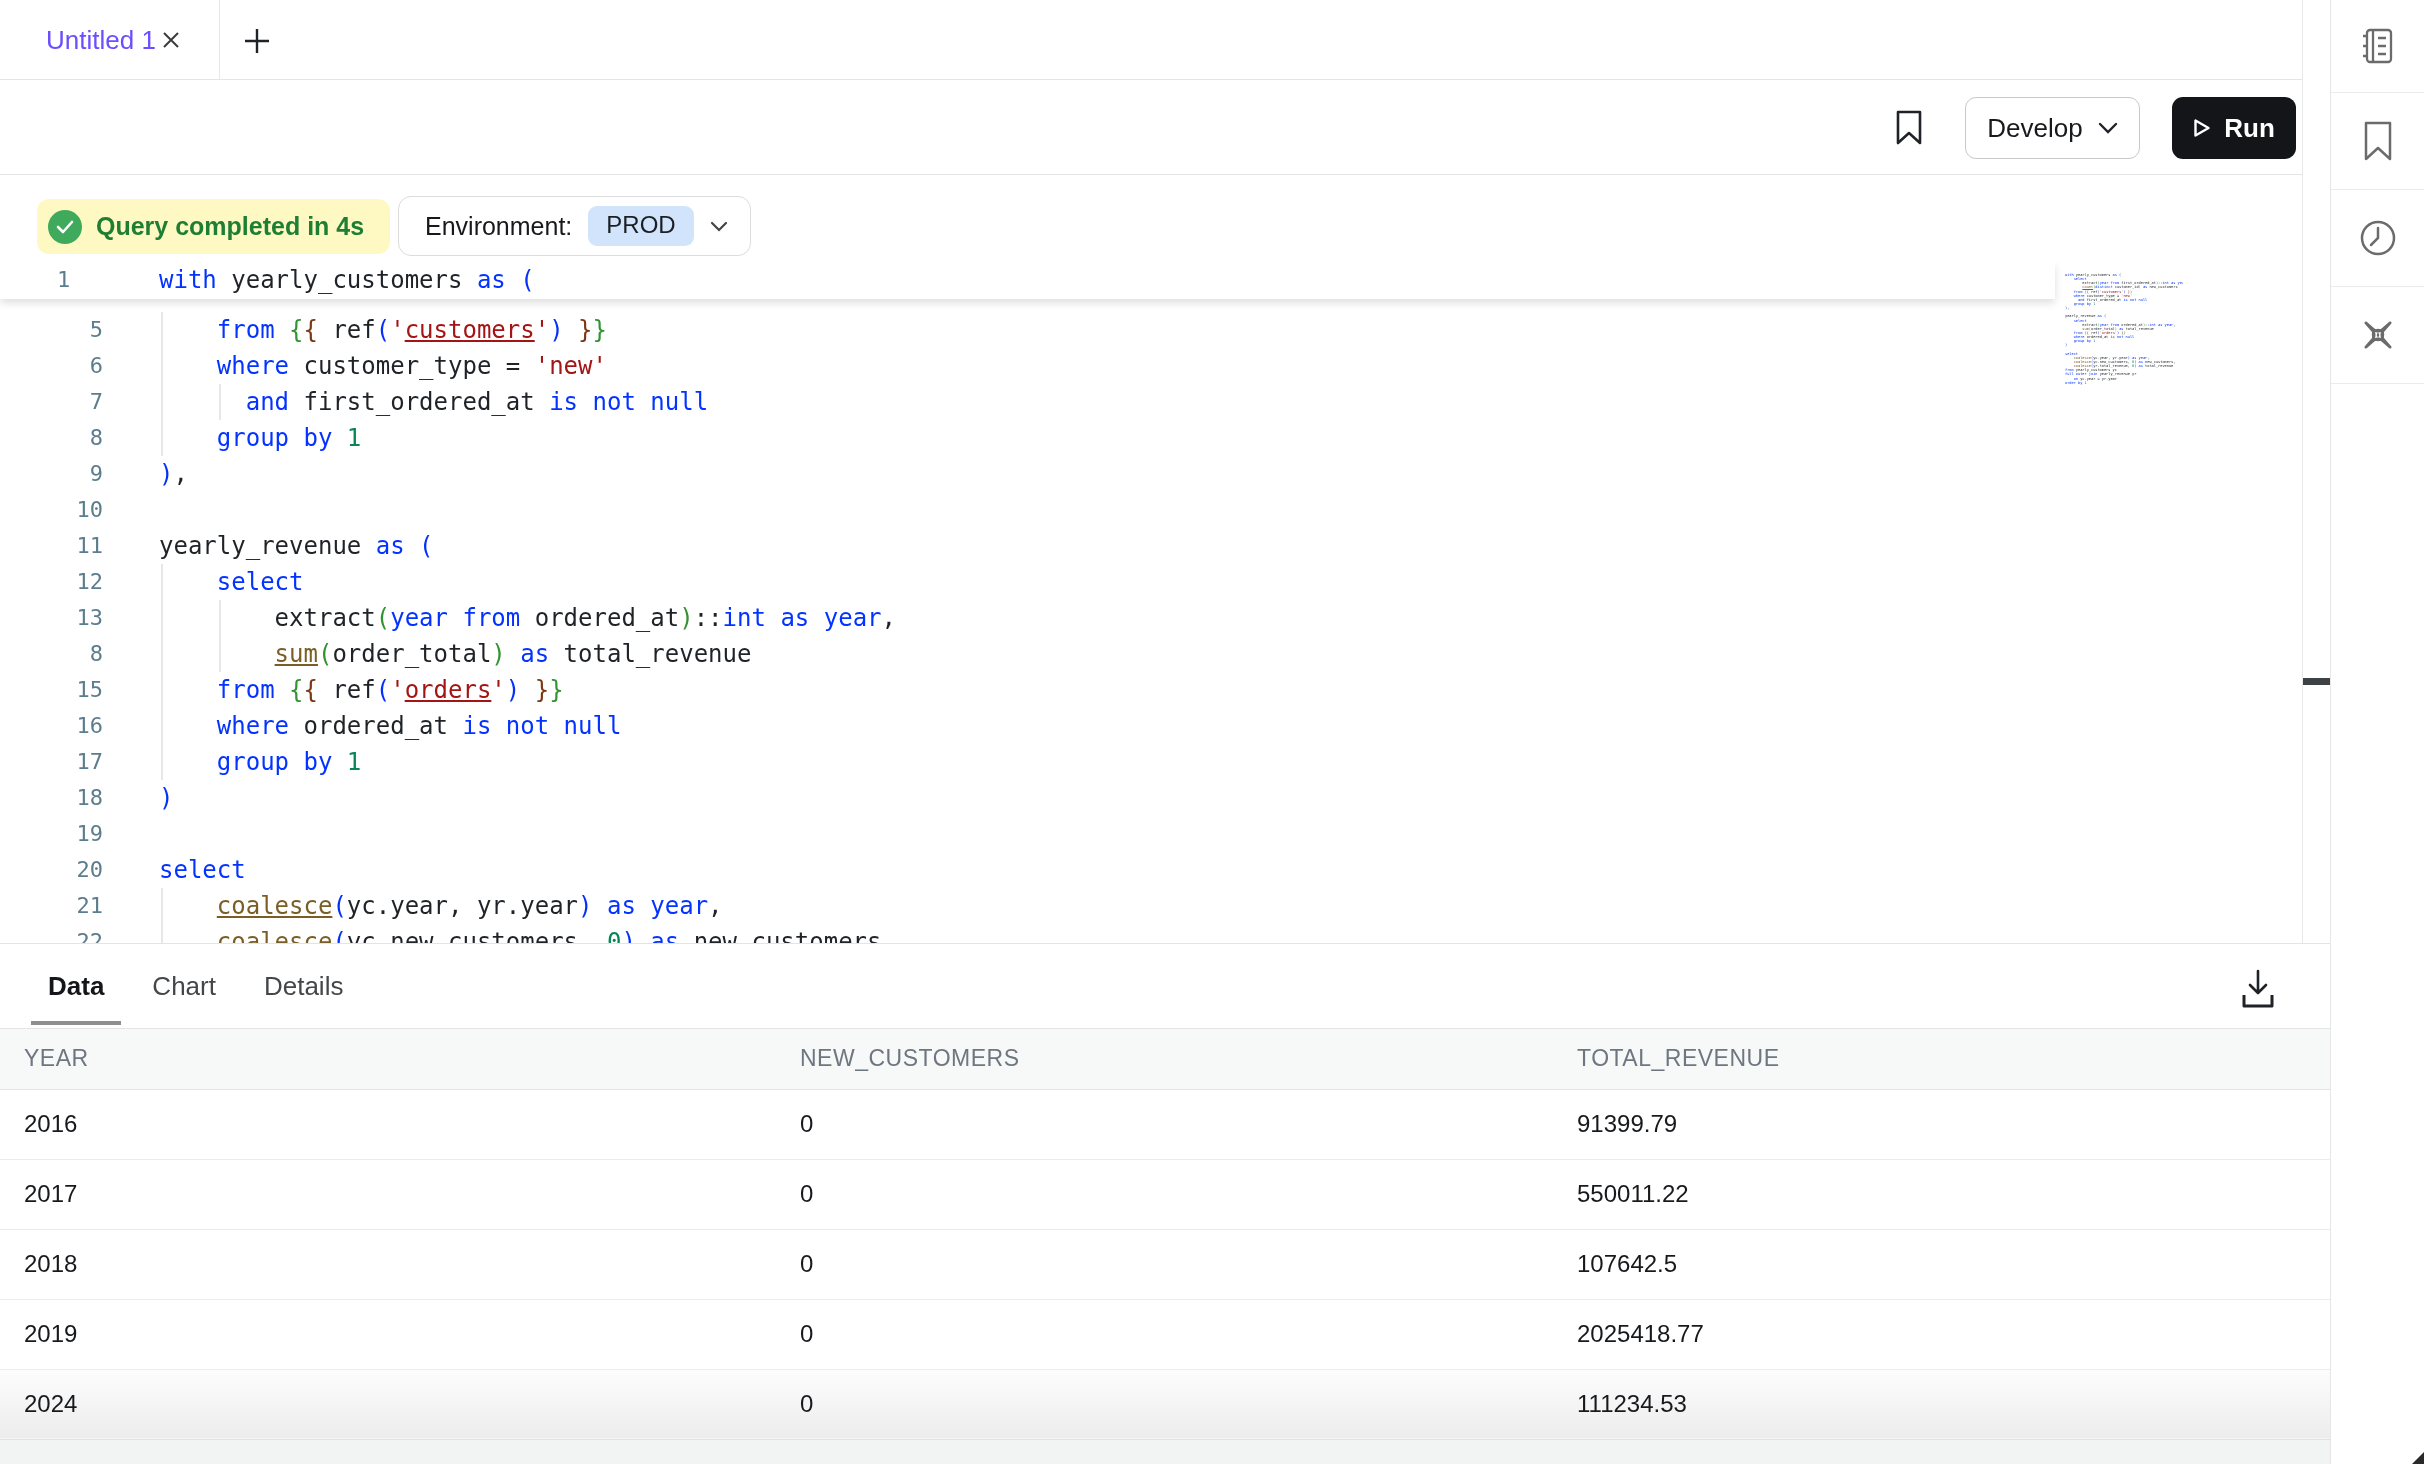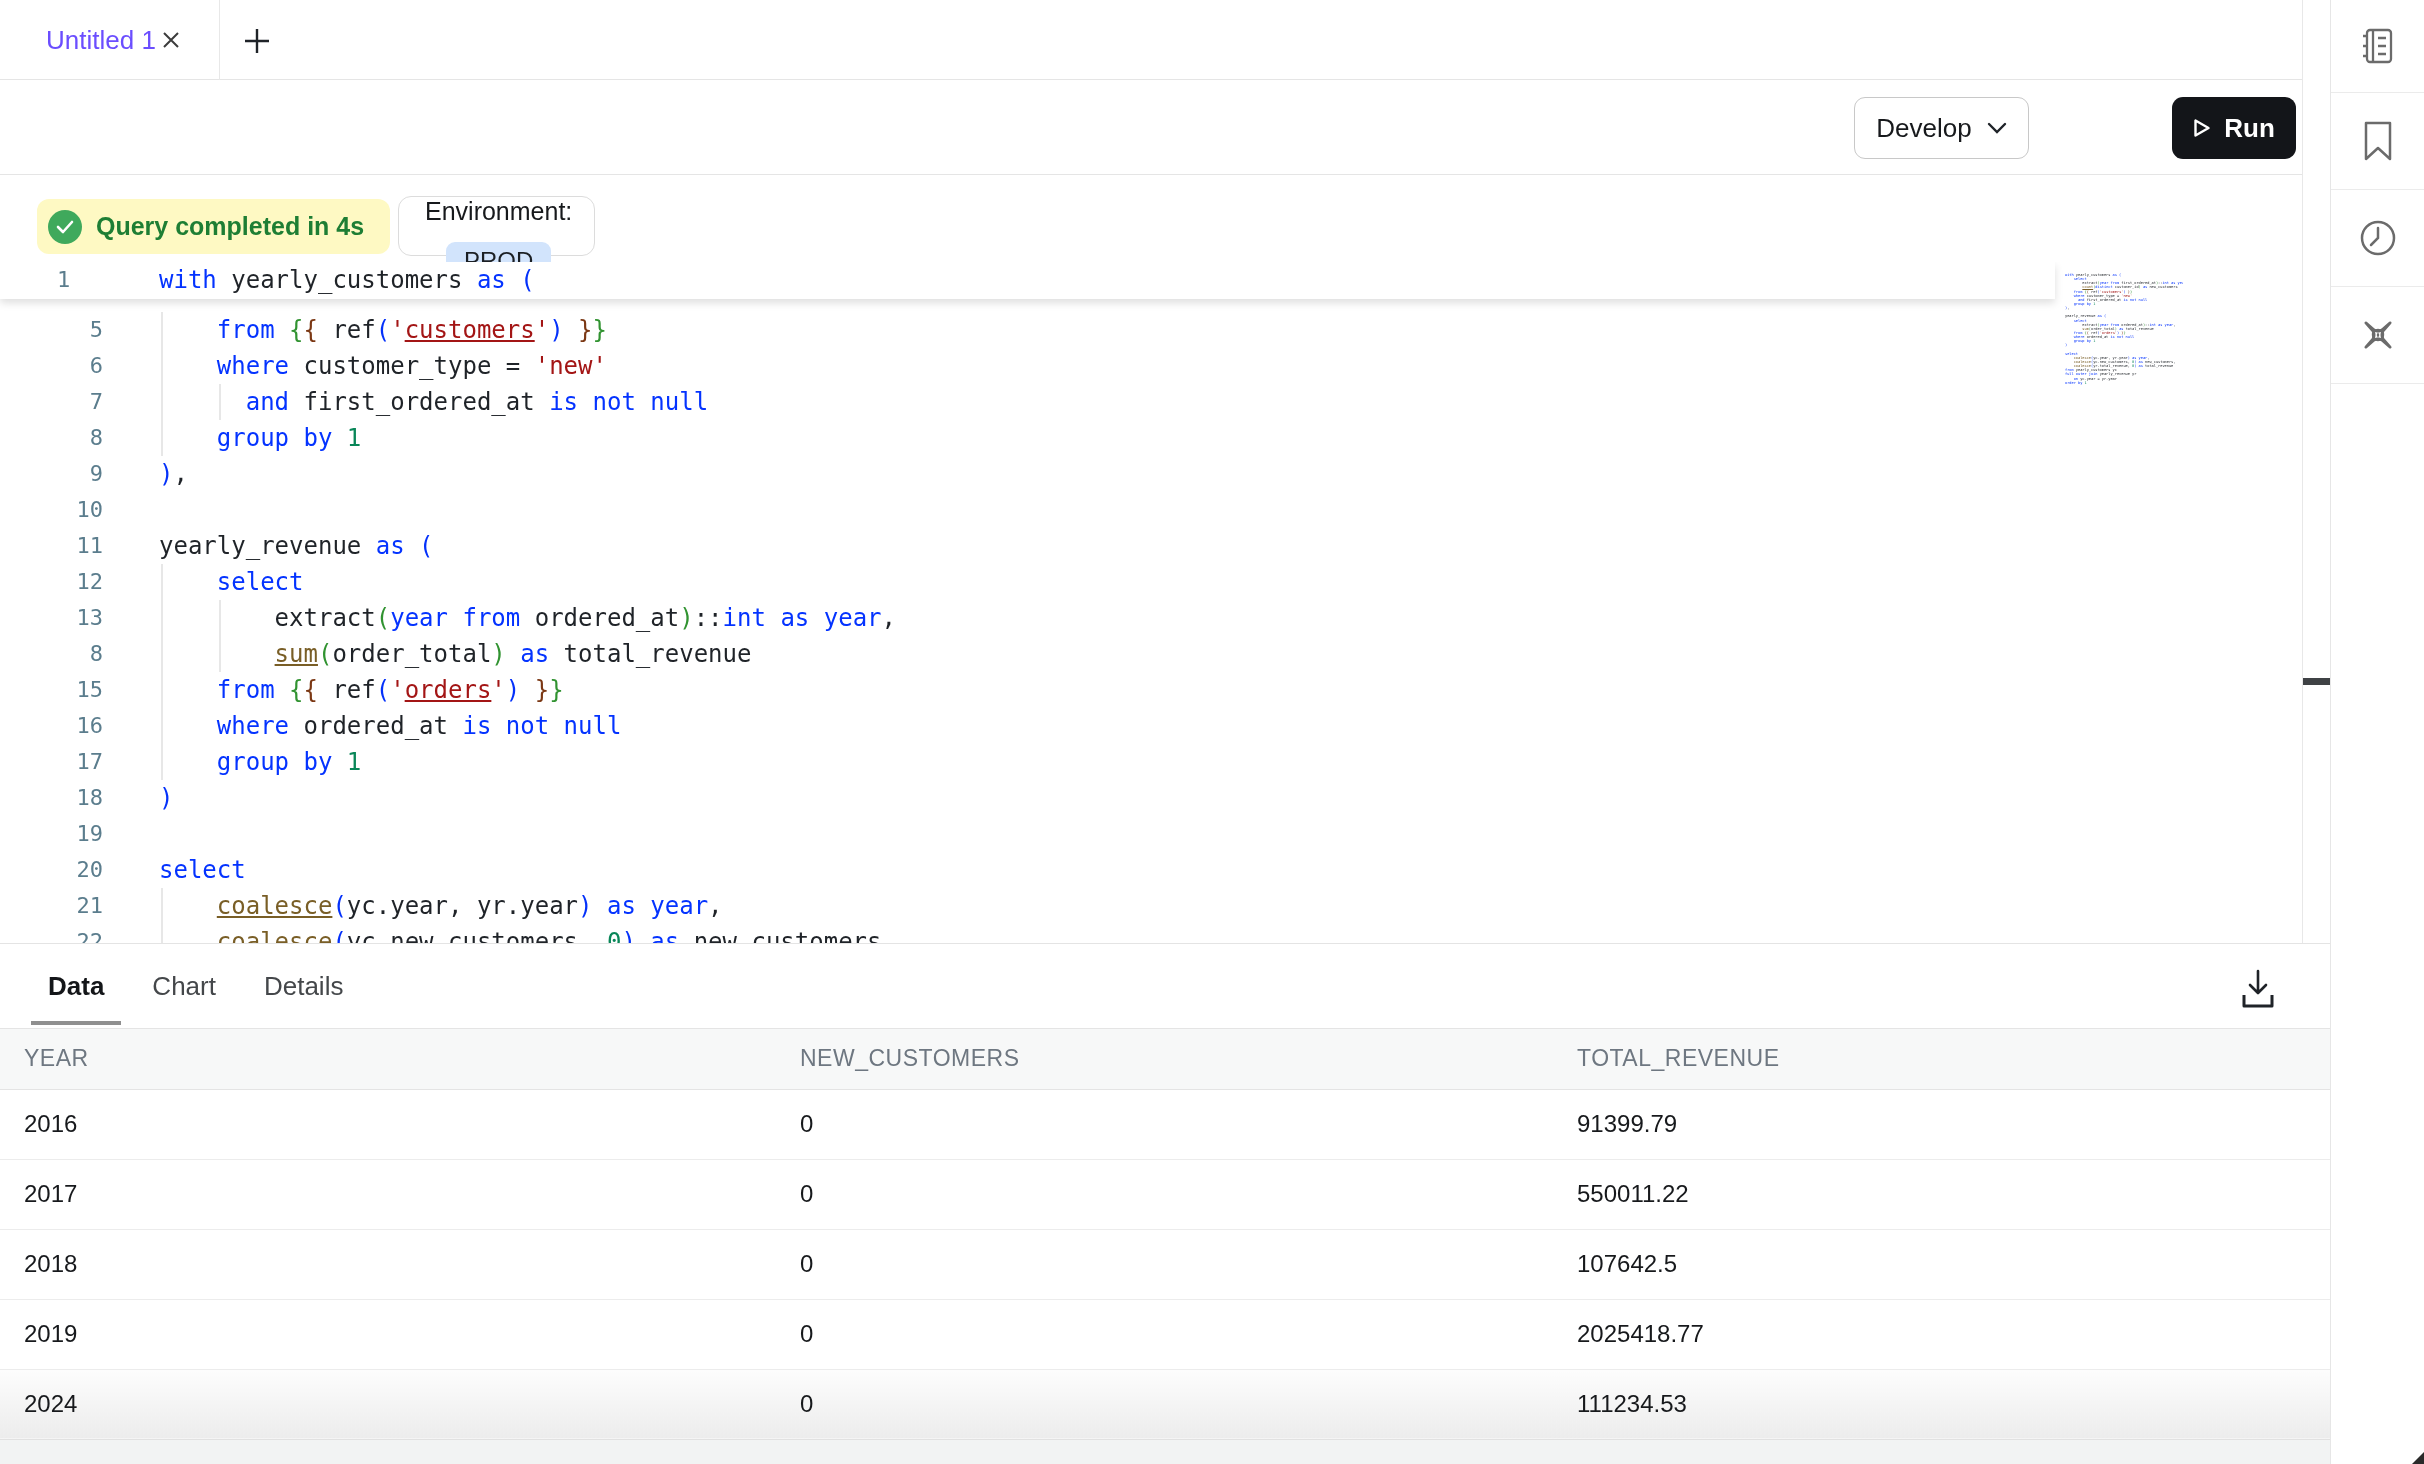--- a/index.html
+++ b/index.html
@@ -8,29 +8,29 @@
 
   
   .tabbar { position:absolute; left:0; top:0; width:2302px; height:80px; border-bottom:1px solid #e5e5e5; background:#fff; }
   .file-tab { position:absolute; left:0; top:0; width:220px; height:80px; border-right:1px solid #e8e8e8; display:flex; align-items:center; padding-left:46px; gap:4px; cursor:pointer; }
   .file-tab .title { color:#6b4eff; font-size:26px; }
   .newtab-btn { position:absolute; left:238px; top:22px; width:38px; height:38px; display:flex; align-items:center; justify-content:center; cursor:pointer; }
 
   
   .toolbar { position:absolute; left:0; top:80px; width:2302px; height:95px; border-bottom:1px solid #e5e5e5; background:#fff; }
   .bm-btn { position:absolute; left:1889px; top:27px; width:40px; height:42px; display:flex; align-items:center; justify-content:center; cursor:pointer; }
-  .develop-btn { position:absolute; left:1854px; top:17px; width:175px; height:62px; border:1.5px solid #c8c8c8; border-radius:11px; background:#fff; display:flex; align-items:center; justify-content:center; gap:15px; font-size:26px; color:#17191c; cursor:pointer; }
+  .develop-btn { position:absolute; left:1965px; top:17px; width:175px; height:62px; border:1.5px solid #c8c8c8; border-radius:11px; background:#fff; display:flex; align-items:center; justify-content:center; gap:15px; font-size:26px; color:#17191c; cursor:pointer; }
   .run-btn { position:absolute; left:2172px; top:17px; width:124px; height:62px; border:none; border-radius:11px; background:#131519; color:#fff; display:flex; align-items:center; justify-content:center; gap:13px; font-size:26px; font-weight:600; font-family:"Liberation Sans",sans-serif; cursor:pointer; }
 
   
   .status-row { position:absolute; left:0; top:175px; width:2302px; height:87px; background:#fff; }
   .status-pill { position:absolute; left:37px; top:24px; height:55px; background:#fef9c3; border-radius:12px; display:flex; align-items:center; gap:14px; padding:0 26px 0 11px; }
   .status-pill .txt { color:#1e7e34; font-size:25px; font-weight:600; }
   .check-circle { width:34px; height:34px; border-radius:50%; background:#3fa95c; display:flex; align-items:center; justify-content:center; }
-  .env-select { position:absolute; left:398px; top:21px; height:60px; background:#fff; border:1.5px solid #dcdcdc; border-radius:13px; display:flex; align-items:center; gap:16px; padding:0 22px 0 26px; cursor:pointer;flex-direction:column; }
+  .env-select { position:absolute; left:398px; top:21px; height:60px; background:#fff; border:1.5px solid #dcdcdc; border-radius:13px; display:flex; align-items:center; gap:16px; padding:0 22px 0 26px; cursor:pointer; }
   .env-select .lbl { font-size:25px; color:#17191c; }
   .env-chip { background:#d2e4fc; border-radius:9px; padding:5px 18px 7px; font-size:24px; color:#1b1f24; }
 
   
   .editor { position:absolute; left:0; top:262px; width:2302px; height:681px; background:#fff; overflow:hidden; }
   .code-line { position:absolute; left:0; width:2302px; height:36px; font-family:"DejaVu Sans Mono", monospace; font-size:24px; line-height:36px; }
   .code-line .ln { position:absolute; left:0; top:0; width:103px; text-align:right; color:#5b7d8d; font-size:22px; line-height:36px; }
   .code-line .code-text { position:absolute; left:159px; top:0; white-space:pre; }
   .guide { position:absolute; top:0; height:36px; width:2px; background:#e7e7e7; }
   .tok-t { color:#1f2328; } .tok-k { color:#0433ff; } .tok-fn { color:#795E26;text-decoration:underline; }

